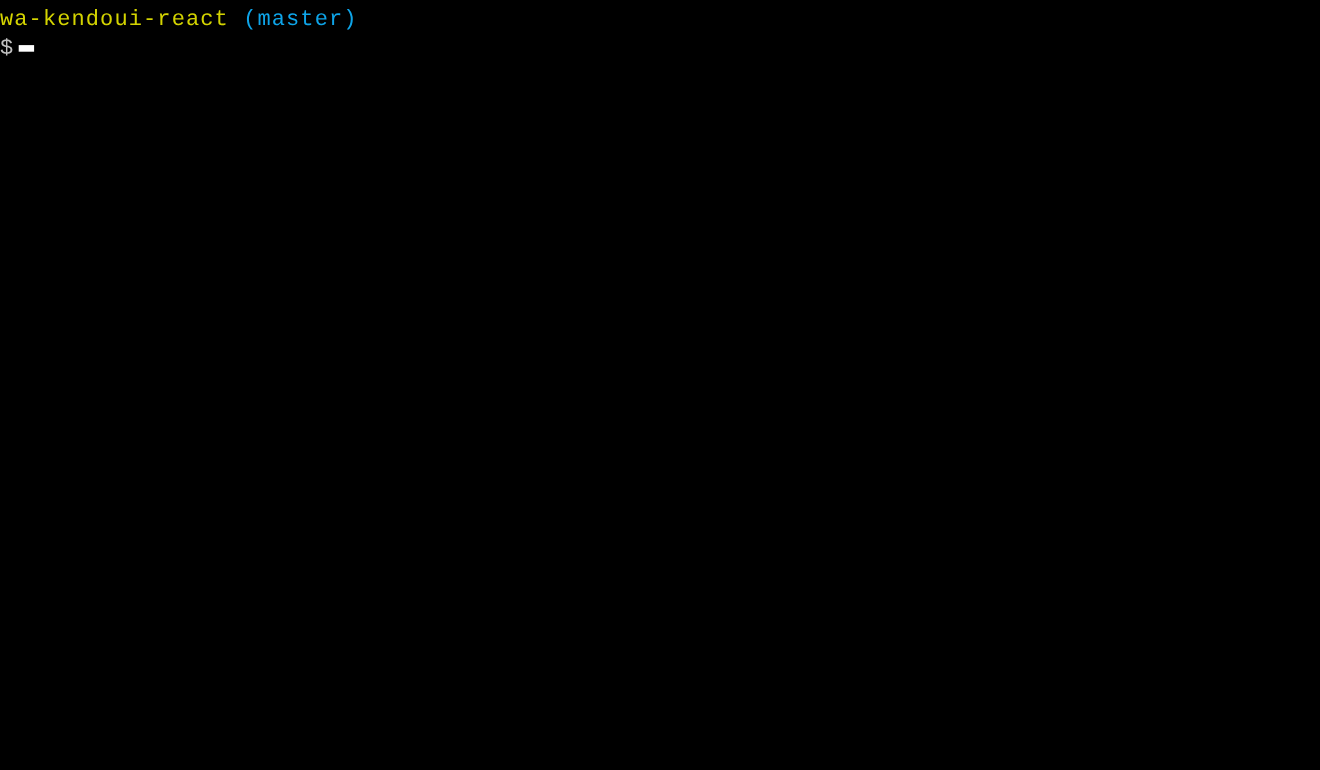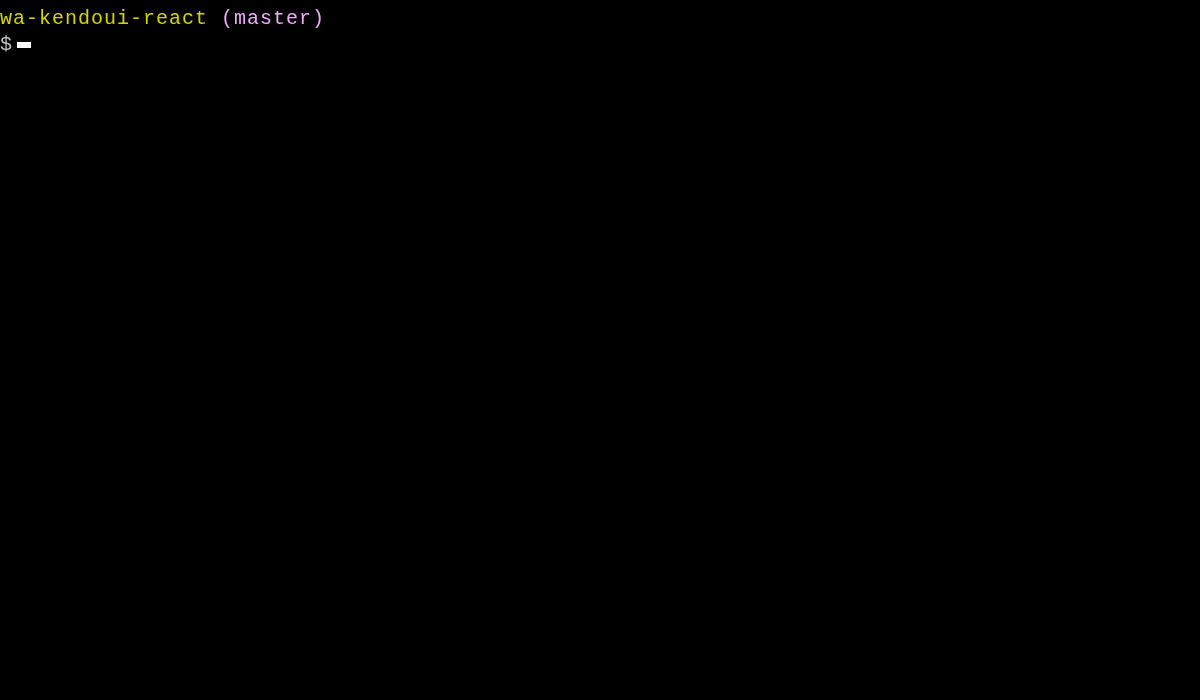--- a/index.html
+++ b/index.html
@@ -22,21 +22,21 @@
       height: 100%;
     }
     .line {
       white-space: pre;
       letter-spacing: 1px;
     }
     .path-text {
       color: #d4d400;
     }
     .branch-text {
-      color: #f0abfc;
+      color: #0ea5e9;
     }
     .prompt-symbol {
       color: #c0c0c0;
     }
     .cursor {
       display: inline-block;
       width: 14px;
       height: 6px;
       background-color: #ffffff;
       vertical-align: baseline;

